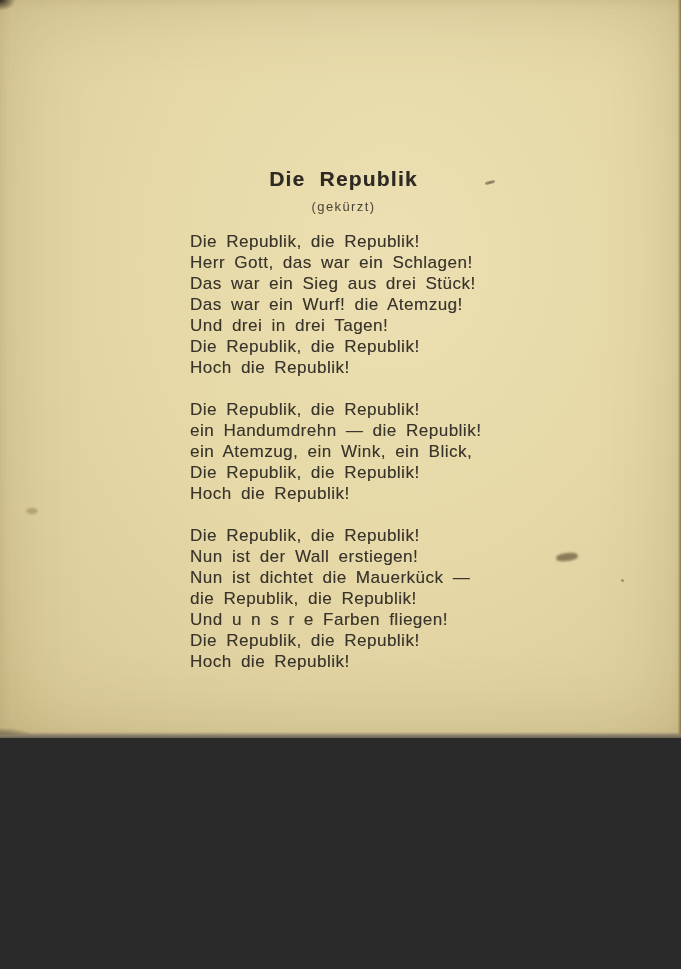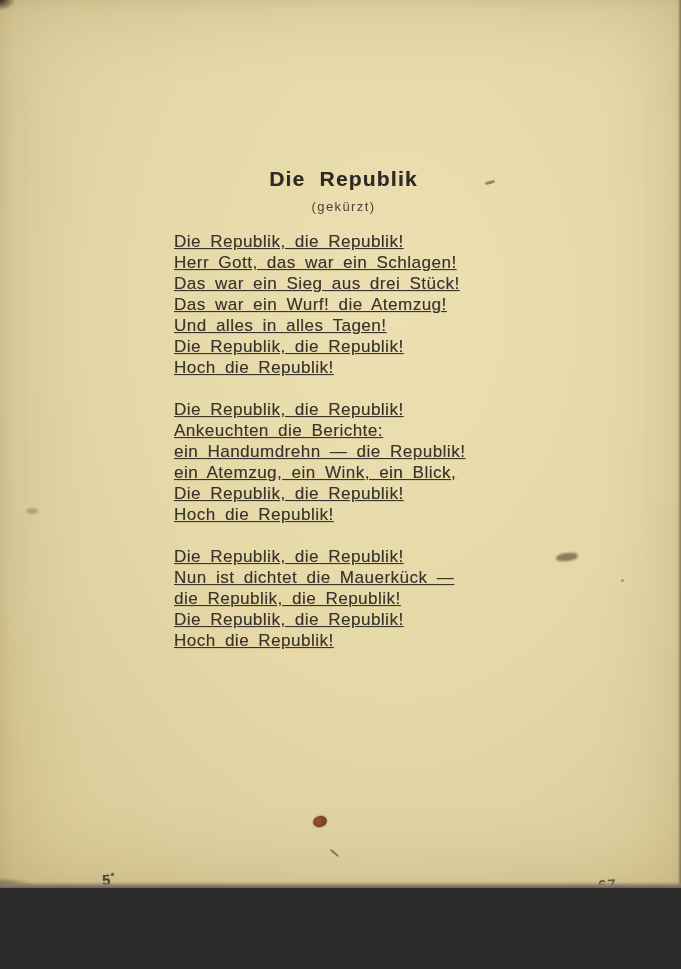--- a/index.html
+++ b/index.html
@@ -1,19 +1,19 @@
 <!DOCTYPE html>
 <html><head>
 <meta charset="utf-8">
 <style>
   html, body { margin: 0; padding: 0; background: #2a2a2a; }
   .page {
     position: relative;
     width: 681px;
-    height: 888px;
+    height: 738px;
     overflow: hidden;
     font-family: "Liberation Sans", sans-serif;
     background:
       radial-gradient(ellipse at 58% 35%, #ecdfb2 0%, #e6d9a7 45%, #ded09e 75%, #d5c591 100%);
   }
   .vignette {
     position: absolute; inset: 0; pointer-events: none;
     box-shadow:
       inset 0 0 80px rgba(112, 92, 44, 0.22),
       inset 0 0 12px rgba(112, 92, 44, 0.12);
@@ -46,27 +46,26 @@
   }
   .doc-subtitle {
     position: absolute; top: 199px; left: 3px; width: 100%;
     text-align: center;
     font-size: 13px;
     letter-spacing: 1.4px;
     color: #4a4337;
   }
 
   .poem {
-    position: absolute; left: 174px; top: 231px;
+    position: absolute; left: 190px; top: 231px;
     color: #39342b;
     font-size: 17px;
     letter-spacing: 0.5px;
     word-spacing: 4px;
     text-shadow: 0.3px 0.3px 0 rgba(57,52,43,0.4);
-    text-decoration: underline;
   }
   .stanza { margin: 0 0 21px 0; }
   .poem-line { height: 21px; line-height: 21px; white-space: pre; }
 
   .signature-mark {
     position: absolute; left: 102px; top: 871px;
     font-size: 15px; font-weight: bold;
     color: #4a4336;
     transform: rotate(-2deg);
     text-shadow: 0.3px 0.3px 0 rgba(74,67,54,0.4);
@@ -123,36 +122,37 @@
 
   <div class="doc-title">Die Republik</div>
   <div class="doc-subtitle">(gekürzt)</div>
 
   <div class="poem">
     <div class="stanza">
       <div class="poem-line">Die Republik, die Republik!</div>
       <div class="poem-line">Herr Gott, das war ein Schlagen!</div>
       <div class="poem-line">Das war ein Sieg aus drei Stück!</div>
       <div class="poem-line">Das war ein Wurf! die Atemzug!</div>
-      <div class="poem-line">Und alles in alles Tagen!</div>
+      <div class="poem-line">Und drei in drei Tagen!</div>
       <div class="poem-line">Die Republik, die Republik!</div>
       <div class="poem-line">Hoch die Republik!</div>
     </div>
     <div class="stanza">
       <div class="poem-line">Die Republik, die Republik!</div>
-      <div class="poem-line">Ankeuchten die Berichte:</div>
       <div class="poem-line">ein Handumdrehn — die Republik!</div>
       <div class="poem-line">ein Atemzug, ein Wink, ein Blick,</div>
       <div class="poem-line">Die Republik, die Republik!</div>
       <div class="poem-line">Hoch die Republik!</div>
     </div>
     <div class="stanza">
       <div class="poem-line">Die Republik, die Republik!</div>
+      <div class="poem-line">Nun ist der Wall erstiegen!</div>
       <div class="poem-line">Nun ist dichtet die Mauerkück —</div>
       <div class="poem-line">die Republik, die Republik!</div>
+      <div class="poem-line">Und u n s r e Farben fliegen!</div>
       <div class="poem-line">Die Republik, die Republik!</div>
       <div class="poem-line">Hoch die Republik!</div>
     </div>
   </div>
 
   <div class="signature-mark"><span>5</span><span class="sup">*</span></div>
 
   <div class="page-number">67</div>
 
   <div class="stain-dot"></div>

